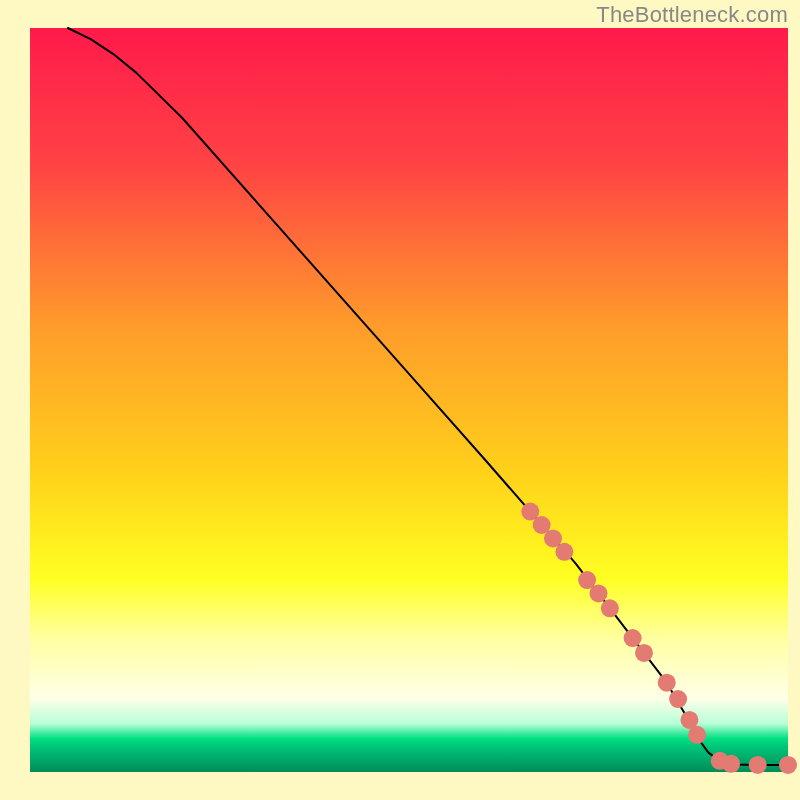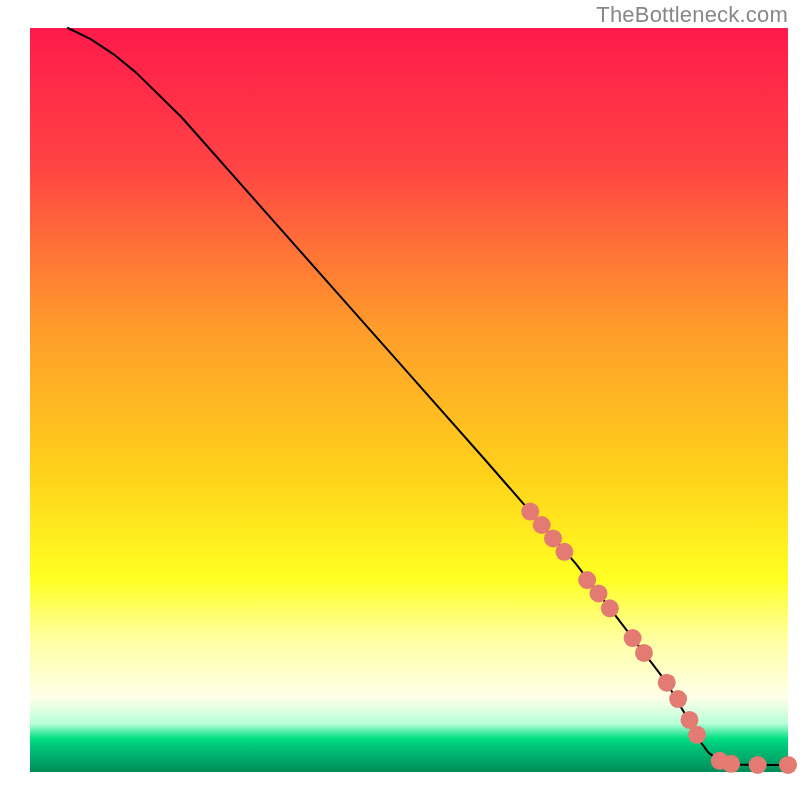--- a/index.html
+++ b/index.html
@@ -8,21 +8,21 @@
     width: 800px;
     height: 800px;
     overflow: hidden;
     font-family: Arial, Helvetica, sans-serif;
     background: #000;
   }
   .stage {
     position: relative;
     width: 800px;
     height: 800px;
-    background: #ffffff;
+    background: #fef9c3;
   }
   .watermark {
     position: absolute;
     top: 2px;
     right: 12px;
     color: #888;
     font-size: 22px;
     font-weight: 500;
     letter-spacing: 0.2px;
     z-index: 20;

